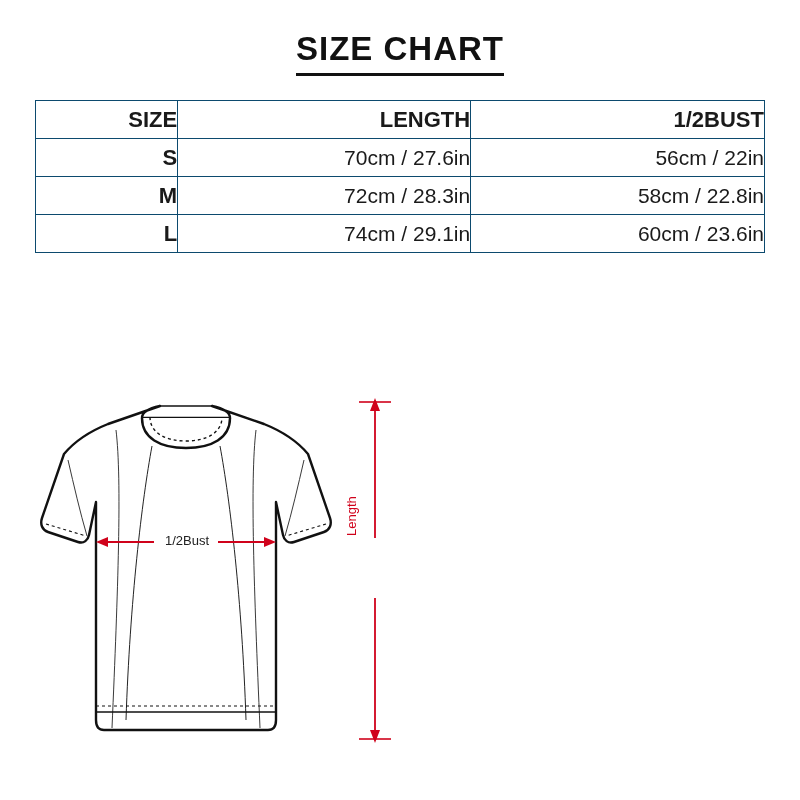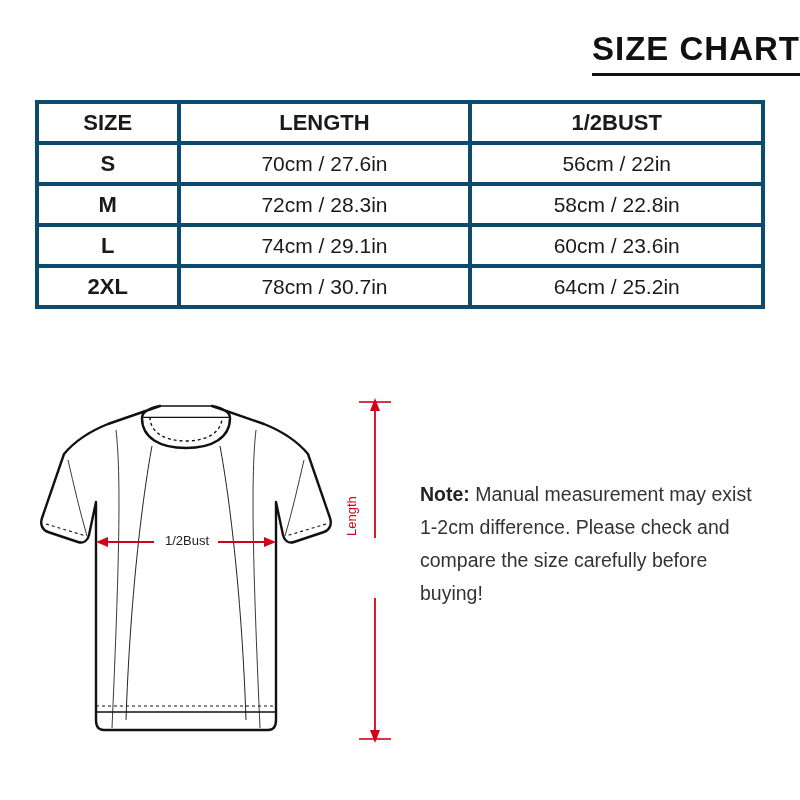--- a/index.html
+++ b/index.html
@@ -11,21 +11,21 @@
     height: 800px;
     background: #ffffff;
     font-family: "Liberation Sans", sans-serif;
     color: #1a1a1a;
     overflow: hidden;
     position: relative;
   }
 
   
   .title-wrap {
-    text-align: right;
+    text-align: center;
     padding-top: 30px;
   }
   .title {
     display: inline-block;
     font-size: 33px;
     font-weight: bold;
     letter-spacing: 1px;
     padding-bottom: 5px;
     border-bottom: 3px solid #111;
     color: #111;
@@ -36,22 +36,22 @@
     margin: 24px auto 0 auto;
     width: 730px;
   }
   table.size-chart {
     width: 100%;
     border-collapse: collapse;
     table-layout: fixed;
   }
   table.size-chart th,
   table.size-chart td {
-    border: 4px solid #0c4a6e;
-    text-align: center;
+    border: 1px solid #0c4a6e;
+    text-align: right;
     font-size: 21px;
     color: #1a1a1a;
     height: 37px;
     padding: 0;
   }
   table.size-chart th {
     font-weight: bold;
     font-size: 22px;
   }
   table.size-chart td.size-col {
@@ -146,25 +146,20 @@
       </tr>
       <tr>
         <td class="size-col">M</td>
         <td>72cm / 28.3in</td>
         <td>58cm / 22.8in</td>
       </tr>
       <tr>
         <td class="size-col">L</td>
         <td>74cm / 29.1in</td>
         <td>60cm / 23.6in</td>
-      </tr>
-      <tr>
-        <td class="size-col">2XL</td>
-        <td>78cm / 30.7in</td>
-        <td>64cm / 25.2in</td>
       </tr>
     </tbody>
   </table>
 </div>
 
 <div class="lower">
 
   <div class="shirt-area">
     <svg width="310" height="400" viewBox="0 0 310 400">
 
@@ -225,17 +220,14 @@
       <line x1="30" y1="4" x2="30" y2="341" stroke="#d0021b" stroke-width="1.8"></line>
       <polygon points="30,0 25,13 35,13" fill="#d0021b"></polygon>
       <polygon points="30,345 25,332 35,332" fill="#d0021b"></polygon>
       <line x1="14" y1="4" x2="46" y2="4" stroke="#d0021b" stroke-width="1.6"></line>
       <line x1="14" y1="341" x2="46" y2="341" stroke="#d0021b" stroke-width="1.6"></line>
       <rect x="20" y="140" width="22" height="60" fill="#ffffff"></rect>
     </svg>
   </div>
   <div class="length-label">Length</div>
 
-  <div class="note">
-    <b>Note:</b><span class="note-text"> Manual measurement may exist 1-2cm difference. Please check and compare the size carefully before buying!</span>
-  </div>
 
 </div>
 
 </body></html>

